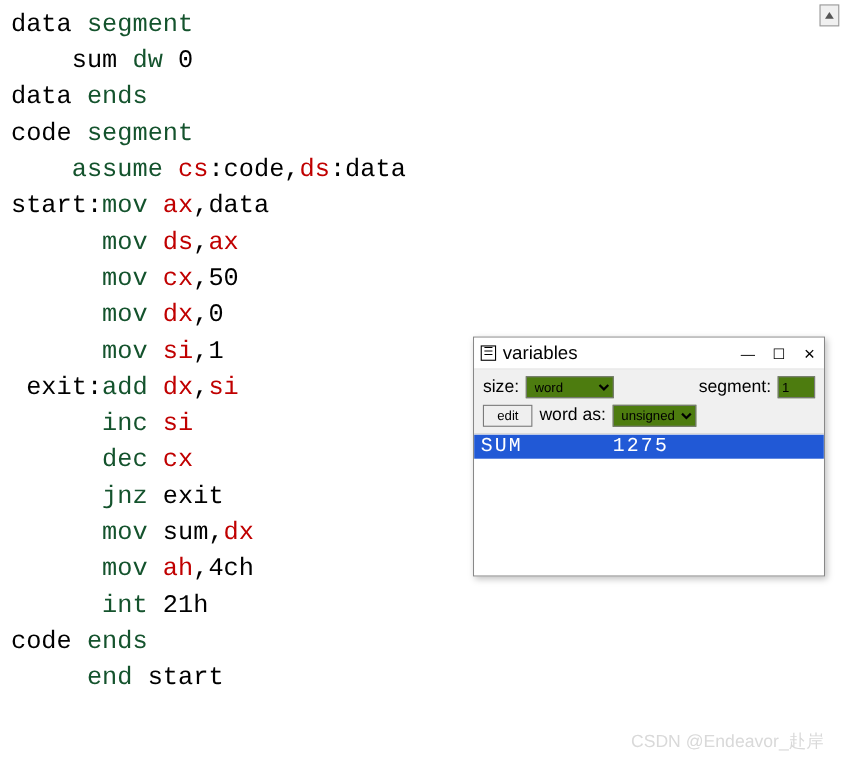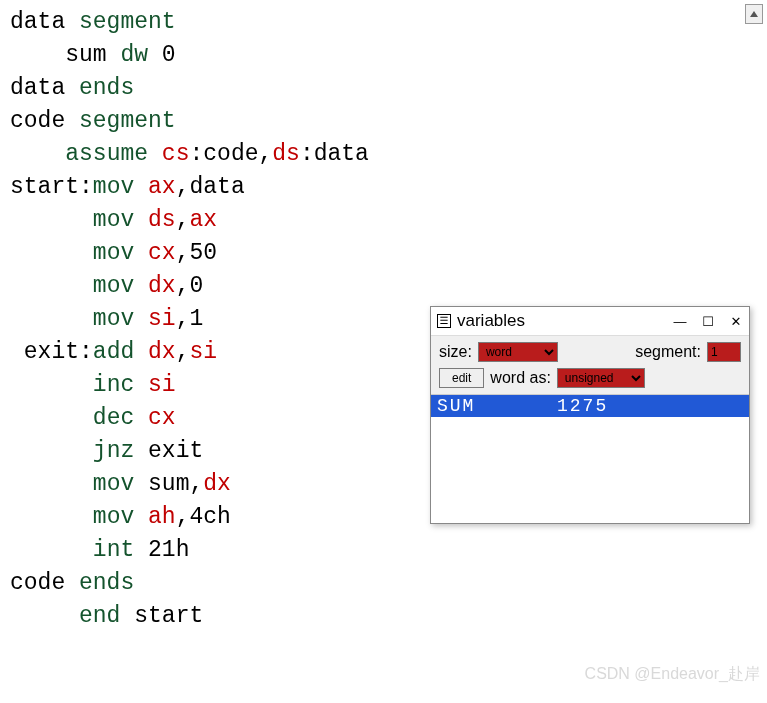--- a/index.html
+++ b/index.html
@@ -85,27 +85,27 @@
     gap: 6px;
     background: #f0f0f0;
     border-bottom: 1px solid #ccc;
   }
   .row { display: flex; align-items: center; gap: 6px; }
   .lbl { font-size: 16px; }
   select, input[type=text] {
     font-family: Tahoma, Arial, sans-serif;
     font-size: 12px;
     border: 1px solid #7a7a7a;
-    background: #b91c1c;
+    background: #4d7c0f;
     padding: 1px 3px;
     height: 20px;
   }
   .sel-size { width: 80px; }
   .inp-elem { width: 34px; }
-  .sel-show { width: 88px; }
+  .sel-show { width: 76px; }
   .btn {
     border: 1px solid #7a7a7a;
     background: #efefef;
     padding: 2px 12px;
     font-size: 12px;
     cursor: default;
   }
   .listbox {
     background: #fff;
     height: 128px;
@@ -120,21 +120,21 @@
   }
   .list-row.selected {
     background: #2159d6;
     color: #fff;
   }
   .cell-name { width: 120px; letter-spacing: 2px; }
   .cell-val { letter-spacing: 2px; }
 
   .watermark {
     position: absolute;
-    right: 7px;
+    right: 18px;
     bottom: 18px;
     color: #d9d9d9;
     font-family: Arial, sans-serif;
     font-size: 16px;
     pointer-events: none;
   }
 </style>
 </head>
 <body>
 

